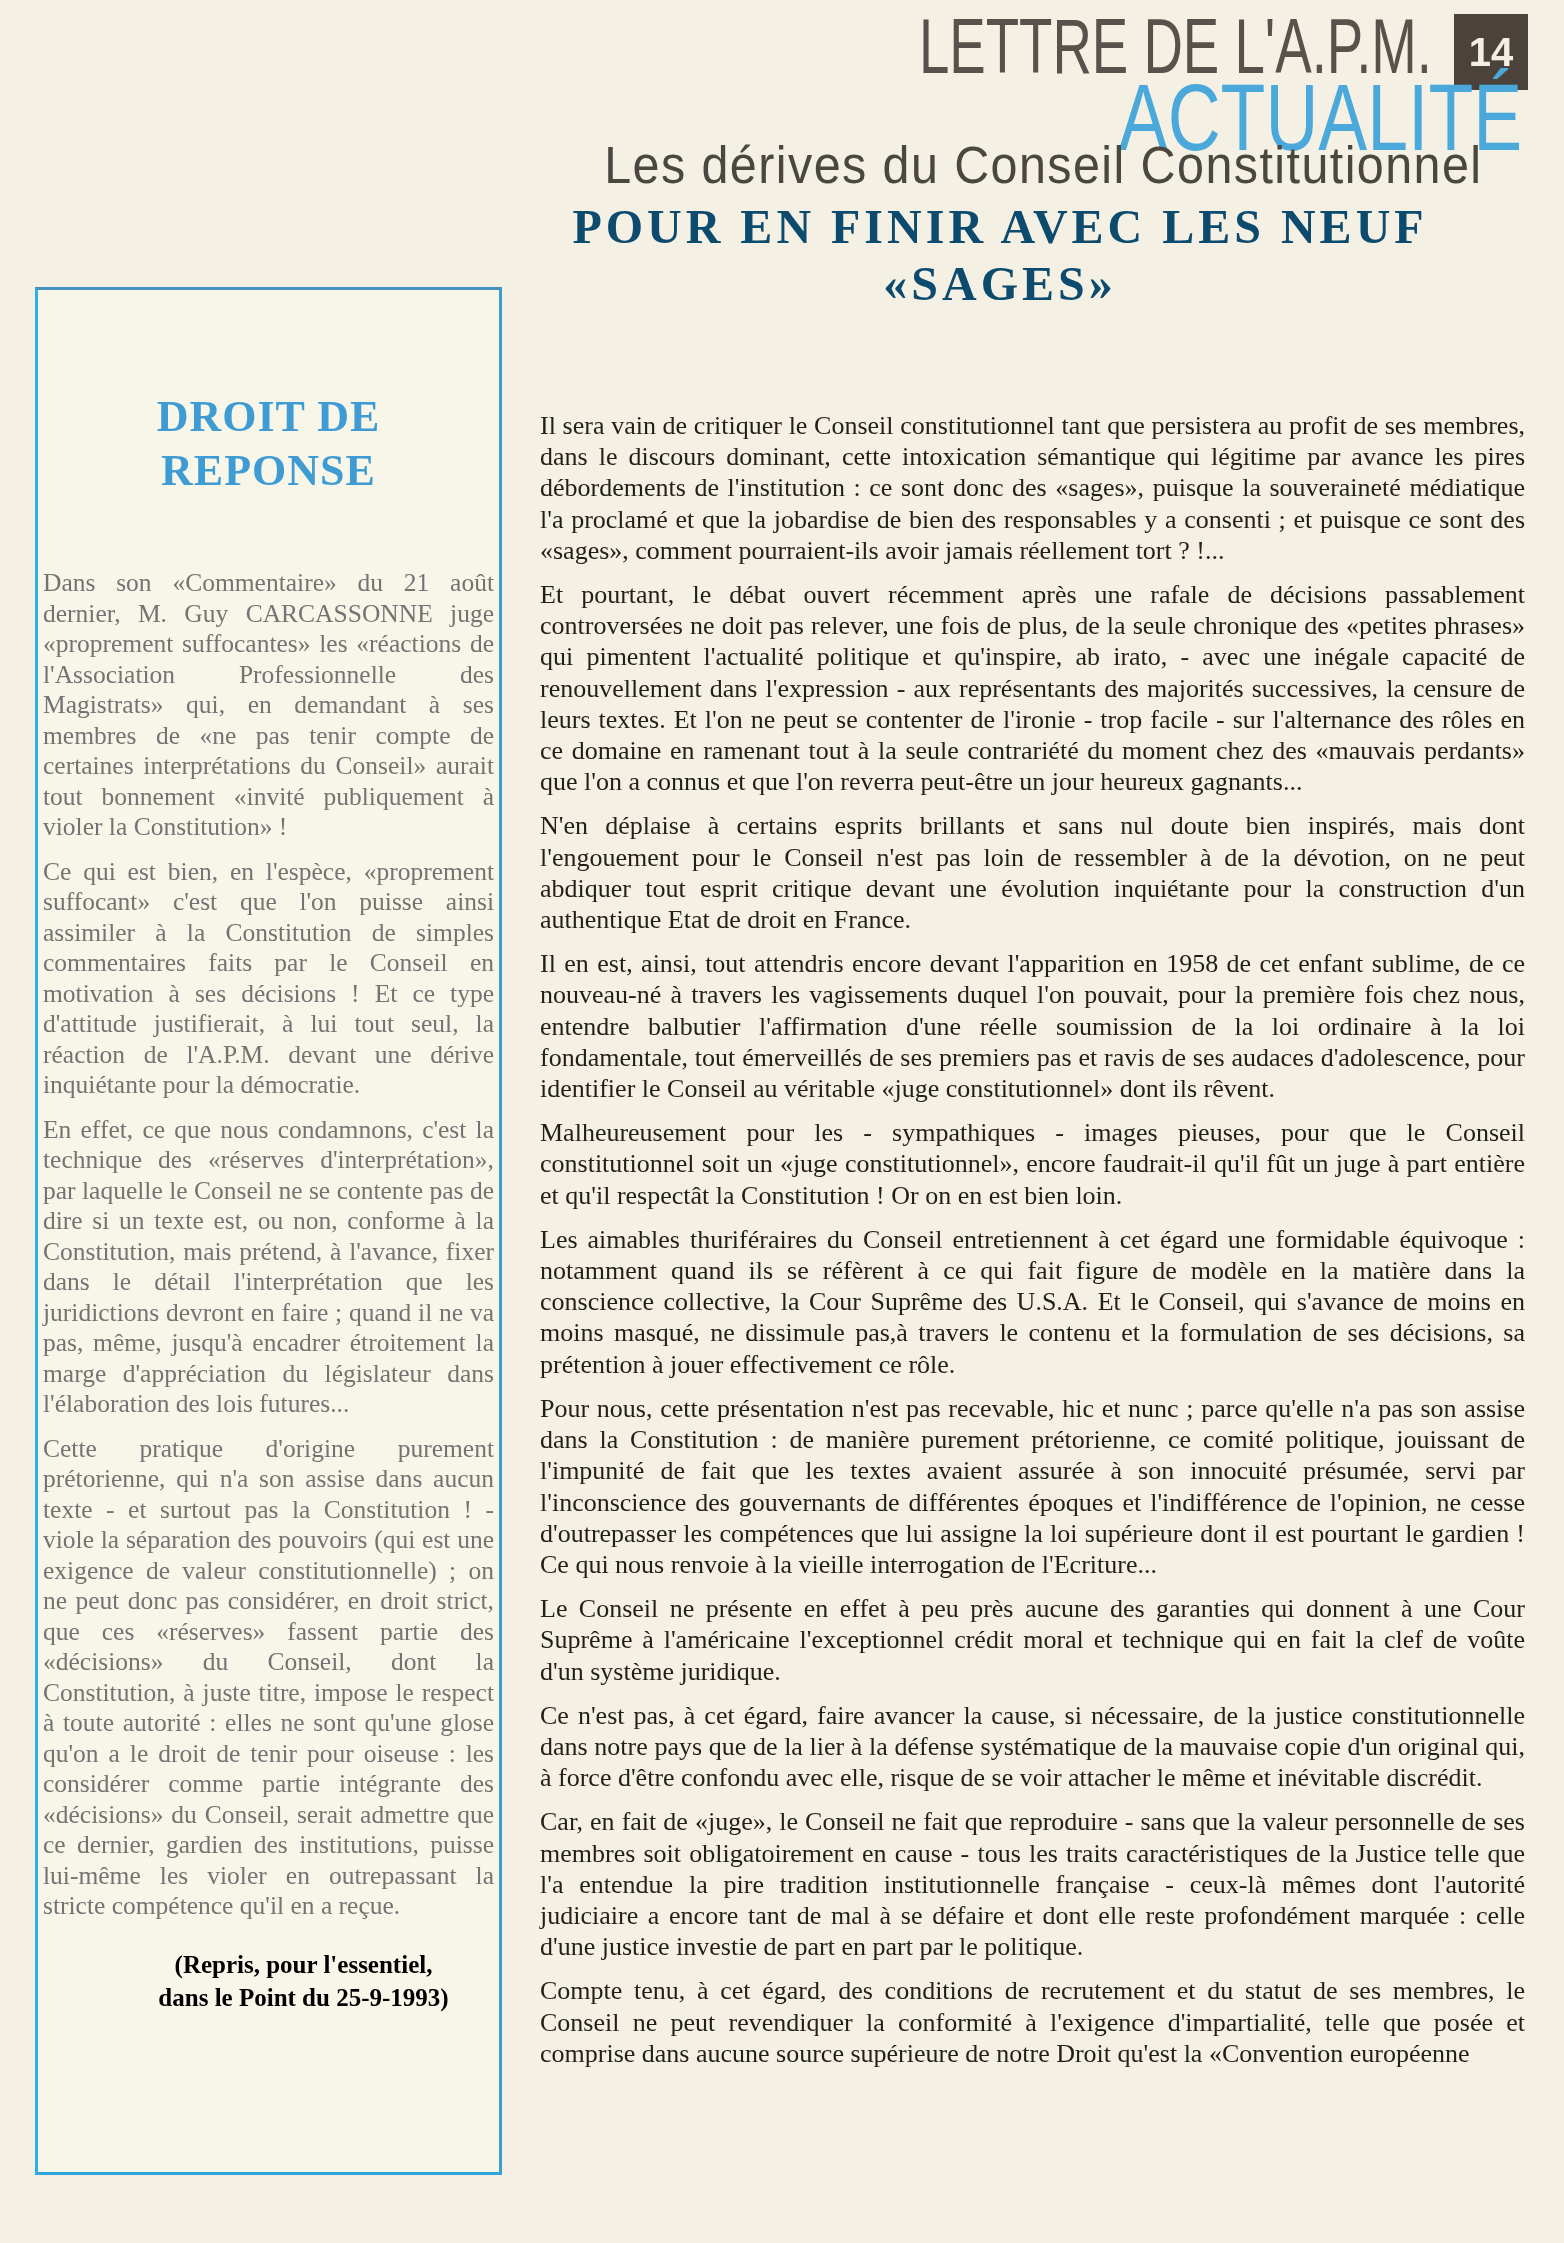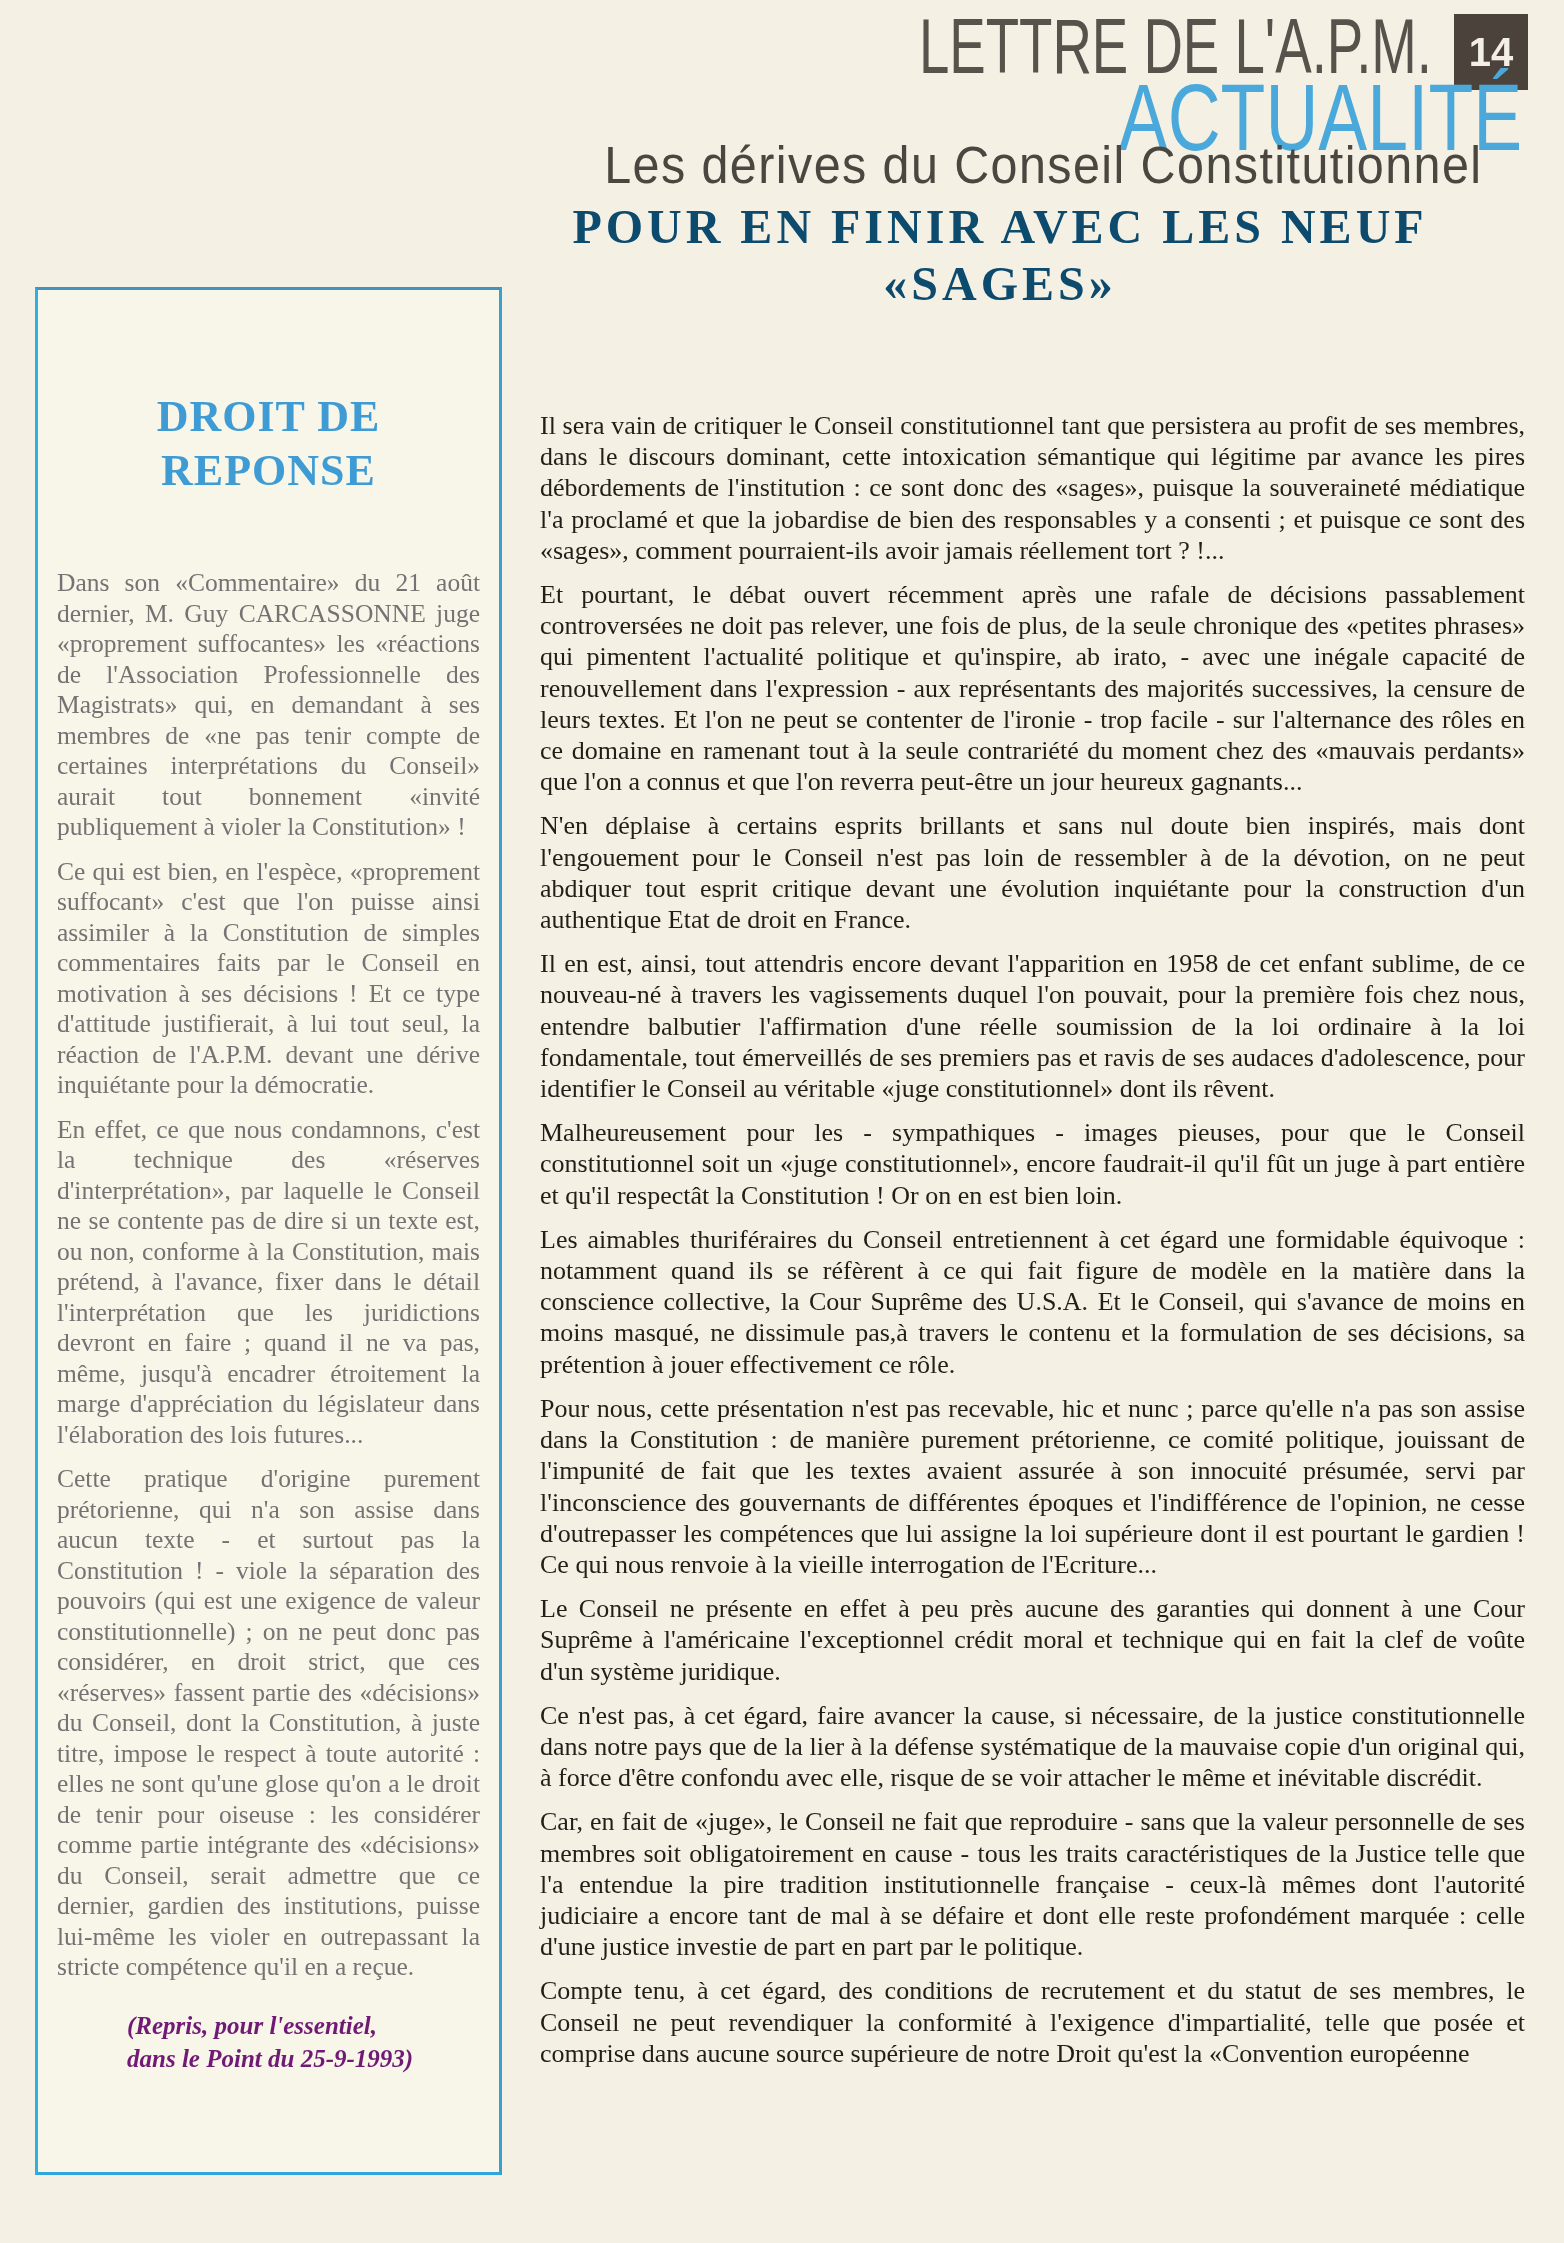--- a/index.html
+++ b/index.html
@@ -49,40 +49,40 @@
     font-family:"Liberation Serif", serif;
     font-weight:700; font-size:48px; line-height:57px;
     letter-spacing:4px; color:#0c4a6e;
   }
   
   .sidebar-box {
     position:absolute; left:35px; top:287px;
     width:467px; height:1888px; box-sizing:border-box;
     border:3px solid; border-color:#4590bc #3a9ecf #2fa6de #2cb0e6;
     background:#f8f5e9;
-    padding:0 19px;
+    padding:0 5px;
   }
   .sidebar-title {
     margin:100px 0 0 0; text-align:center;
     font-weight:700; font-size:44px; line-height:54px;
     letter-spacing:1px; color:#3e9bd3;
   }
   .sidebar-text { margin-top:70px; }
   .sidebar-text p {
     margin:0 0 14px 0;
     font-size:25.5px; line-height:30.5px;
     text-align:justify; hyphens:auto;
     color:#737373;
   }
   .sidebar-attribution {
     margin-top:26px; padding-left:70px;
-    text-align:left;
-    font-weight:700; font-style:italic;
+    text-align:center;
+    font-weight:700; 
     font-size:25px; line-height:33px;
-    color:#701a75;
+    color:#000000;
   }
   
   .main-col { position:absolute; left:540px; top:410px; width:985px; }
   .main-col p {
     margin:0 0 13px 0;
     font-size:26px; line-height:31.2px;
     text-align:justify; hyphens:auto;
     color:#221e18;
   }
 </style>

